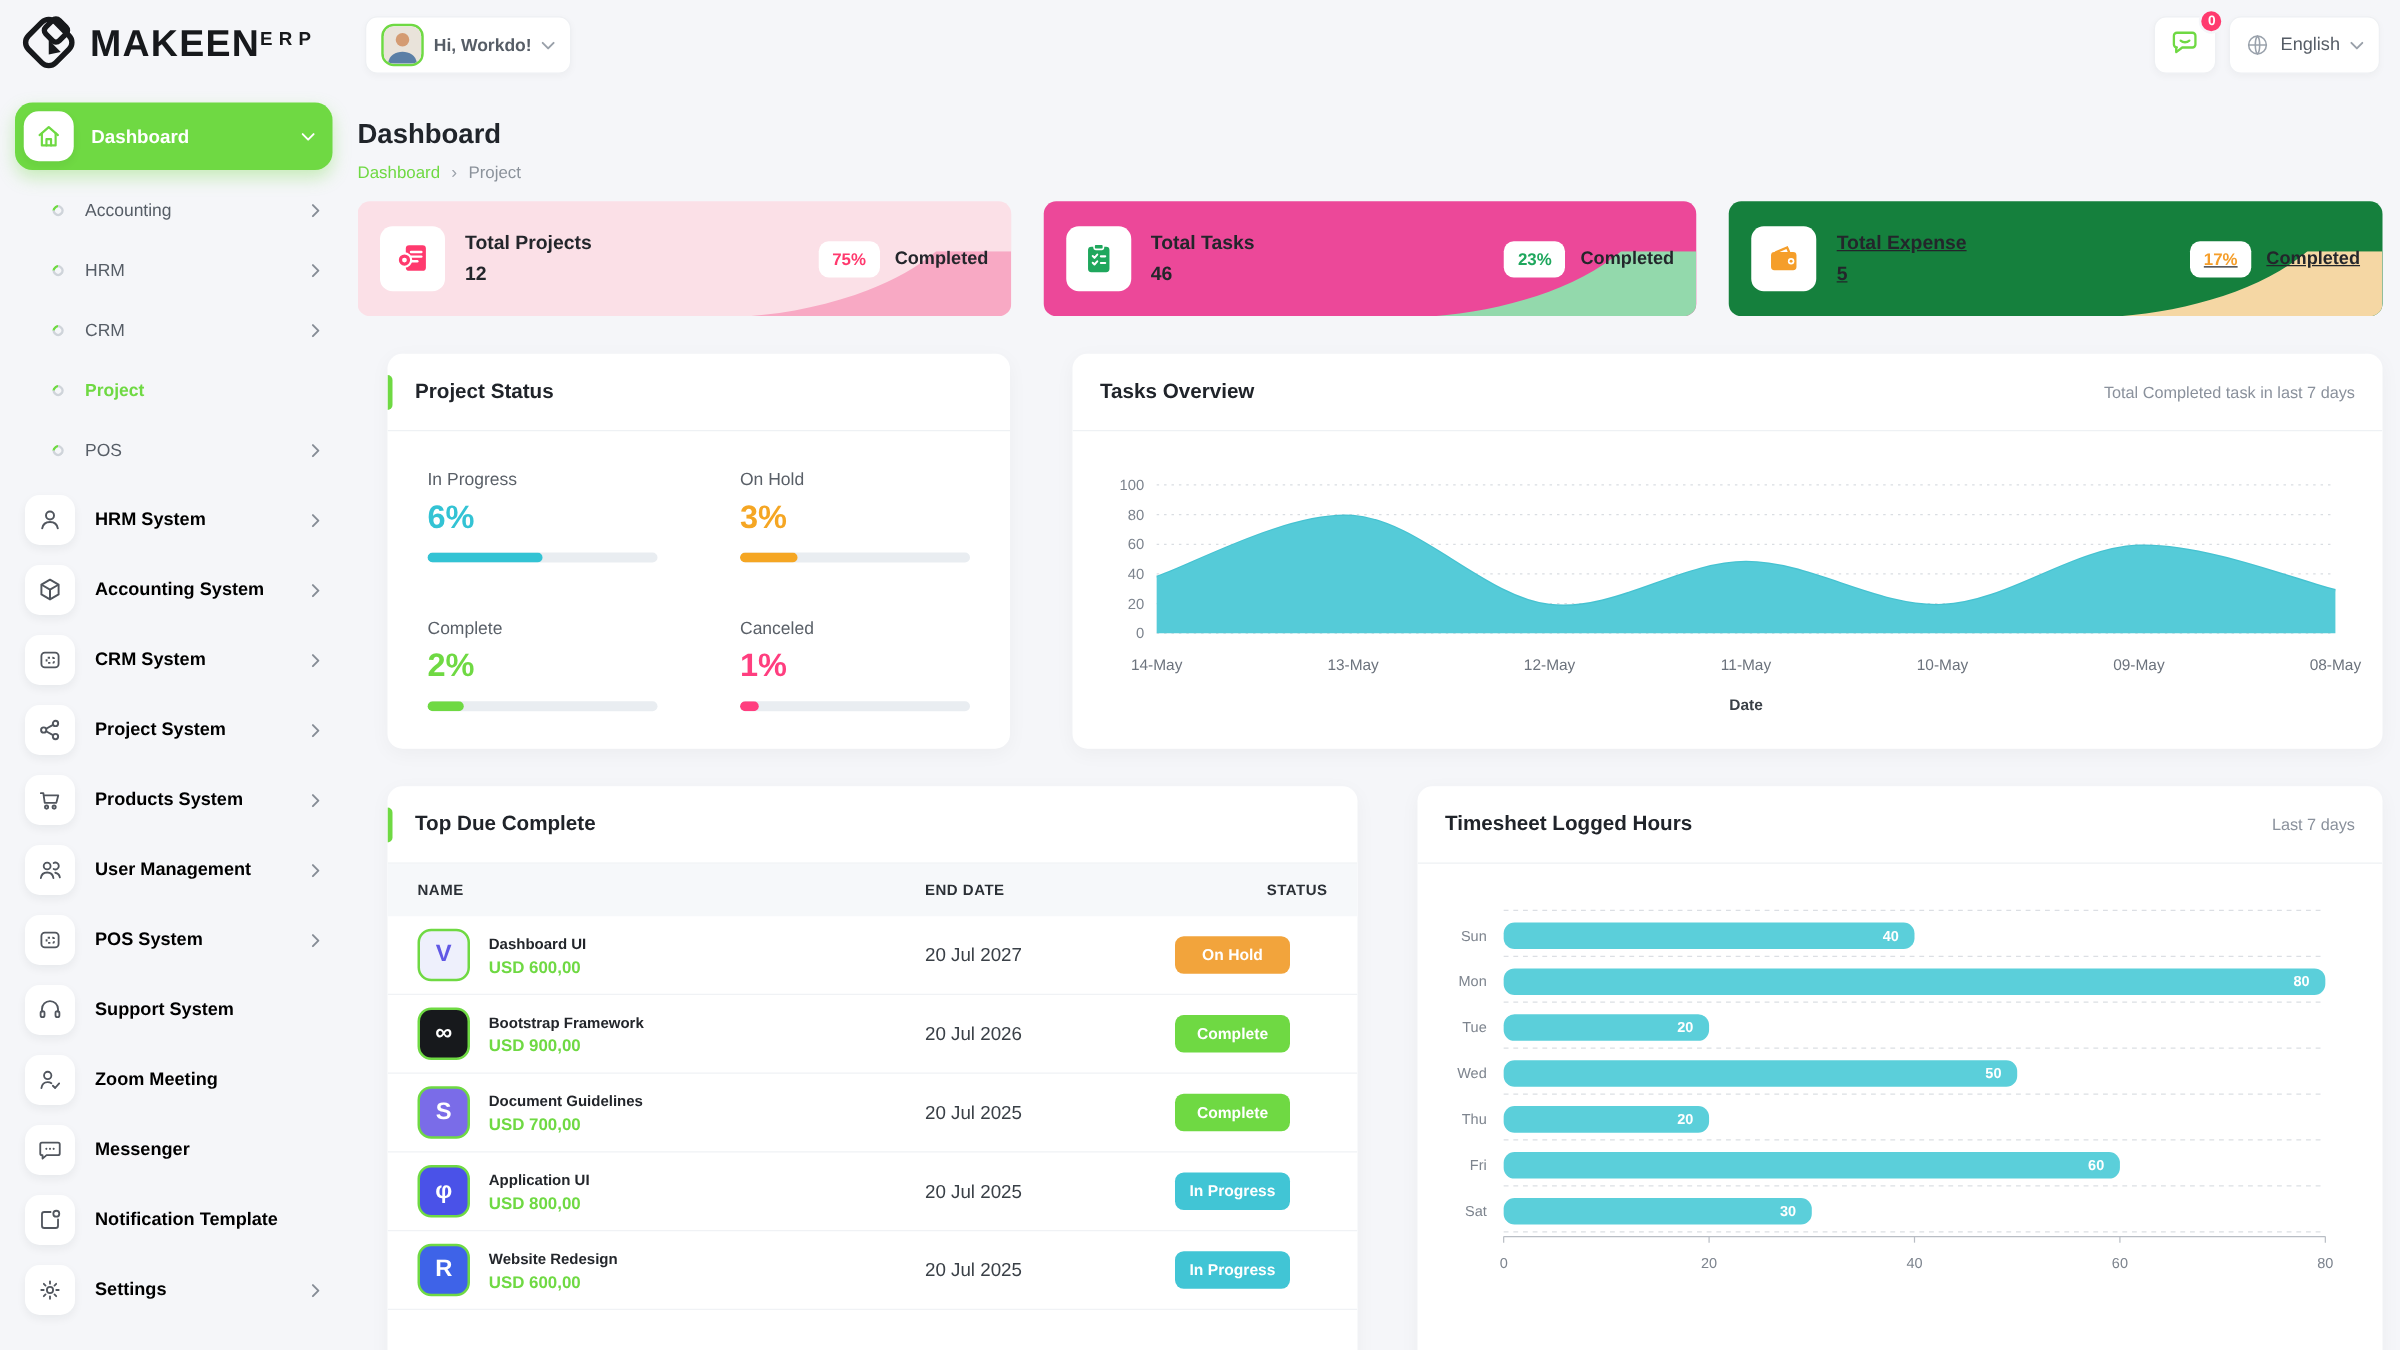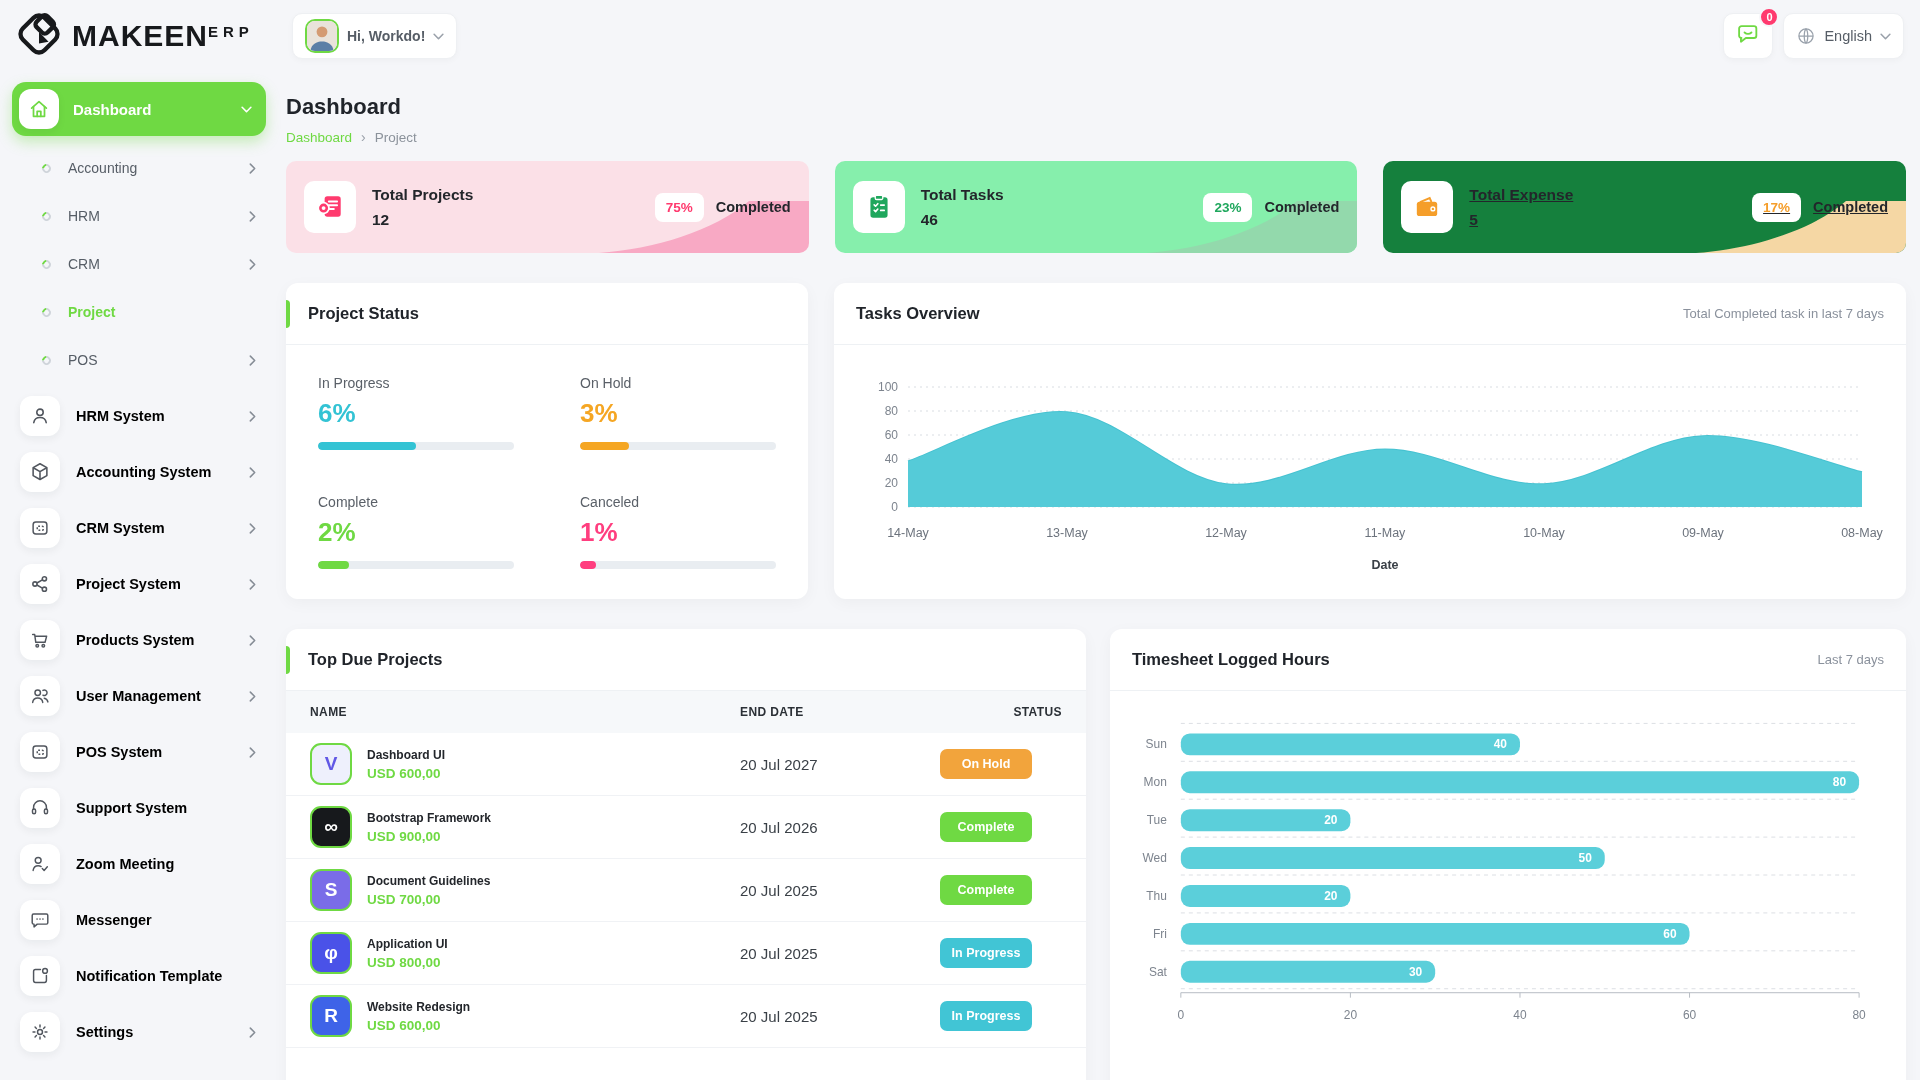--- a/index.html
+++ b/index.html
@@ -68,21 +68,21 @@
   .stat-title { font-size:15.5px; font-weight:700; color:#23262b; }
   .stat-value { font-size:15.5px; font-weight:600; color:#23262b; margin-top:7px; }
   .stat-right { margin-left:auto; display:flex; align-items:center; gap:12px; z-index:1; }
   .pct-badge { background:#fff; border-radius:8px; padding:7px 11px; font-size:13.5px; font-weight:700; }
   .completed-lbl { font-size:14.5px; font-weight:700; color:#23262b; }
   .swoosh { position:absolute; right:0; bottom:0; width:210px; height:52px; }
 
   .row2 { display:grid; grid-template-columns:522px 1fr; gap:26px; margin-top:30px; }
   .row3 { display:grid; grid-template-columns:800px 1fr; gap:24px; margin-top:30px; height:560px; }
   .card { background:#fff; border-radius:12px; box-shadow:0 4px 16px rgba(24,28,33,.04);
-          position:relative; overflow:hidden; }
+          position:relative; overflow:hidden;margin-left:24px; }
   .card-head { display:flex; align-items:center; justify-content:space-between;
                height:62px; padding:0 22px; border-bottom:1px solid #eef1f4; }
   .card-title { font-size:16.5px; font-weight:700; color:#20242a; }
   .card-sub { font-size:13px; color:#8a919c; }
   .accent { position:absolute; left:0; top:17px; width:4px; height:28px; background:#6FD943;
             border-radius:0 4px 4px 0; }
 
   .status-grid { display:grid; grid-template-columns:1fr 1fr; column-gap:66px; row-gap:44px;
                  padding:30px 32px; }
   .st-label { font-size:14px; color:#5a6068; }
@@ -472,21 +472,21 @@
           <span class="pct-badge" style="color: rgb(255, 58, 110);">75%</span>
           <span class="completed-lbl">Completed</span>
         </span>
         <span class="swoosh" style="color: rgb(248, 169, 196);">
           <svg viewBox="0 0 210 52" width="210" height="52" preserveAspectRatio="none">
             <path d="M0 52 C55 48 115 30 150 0 L210 0 L210 52 Z" fill="currentColor"></path>
           </svg>
         </span>
       </div>
 
-      <div class="stat-card" style="background: #86efac;">
+      <div class="stat-card" style="background: #ec4899;">
         <span class="stat-icon-tile" style="color: rgb(31, 167, 93);">
           <svg viewBox="0 0 28 28" width="30" height="30">
             <rect x="6" y="5" width="16" height="19" rx="2.5" fill="currentColor"></rect>
             <rect x="10.5" y="3.2" width="7" height="3.8" rx="1.2" fill="currentColor" stroke="#fff" stroke-width="1.2"></rect>
             <path d="M9.5 12l1.3 1.3 2.1-2.4" stroke="#fff" stroke-width="1.5" fill="none" stroke-linecap="round" stroke-linejoin="round"></path>
             <rect x="14.8" y="11.4" width="4.8" height="1.6" rx=".8" fill="#fff"></rect>
             <path d="M9.5 17l1.3 1.3 2.1-2.4" stroke="#fff" stroke-width="1.5" fill="none" stroke-linecap="round" stroke-linejoin="round"></path>
             <rect x="14.8" y="16.4" width="4.8" height="1.6" rx=".8" fill="#fff"></rect>
           </svg>
         </span>
@@ -603,21 +603,21 @@
             <text x="535" y="210" text-anchor="middle" class="xtitle">Date</text>
           </svg>
       </div>
     </div>
   </div>
 
   <div class="row3">
     <div class="card">
       <span class="accent"></span>
       <div class="card-head">
-        <span class="card-title">Top Due Projects</span>
+        <span class="card-title">Top Due Complete</span>
       </div>
       <table>
         <thead>
           <tr>
             <th>NAME</th>
             <th class="col-date">END DATE</th>
             <th class="col-status">STATUS</th>
           </tr>
         </thead>
         <tbody>

